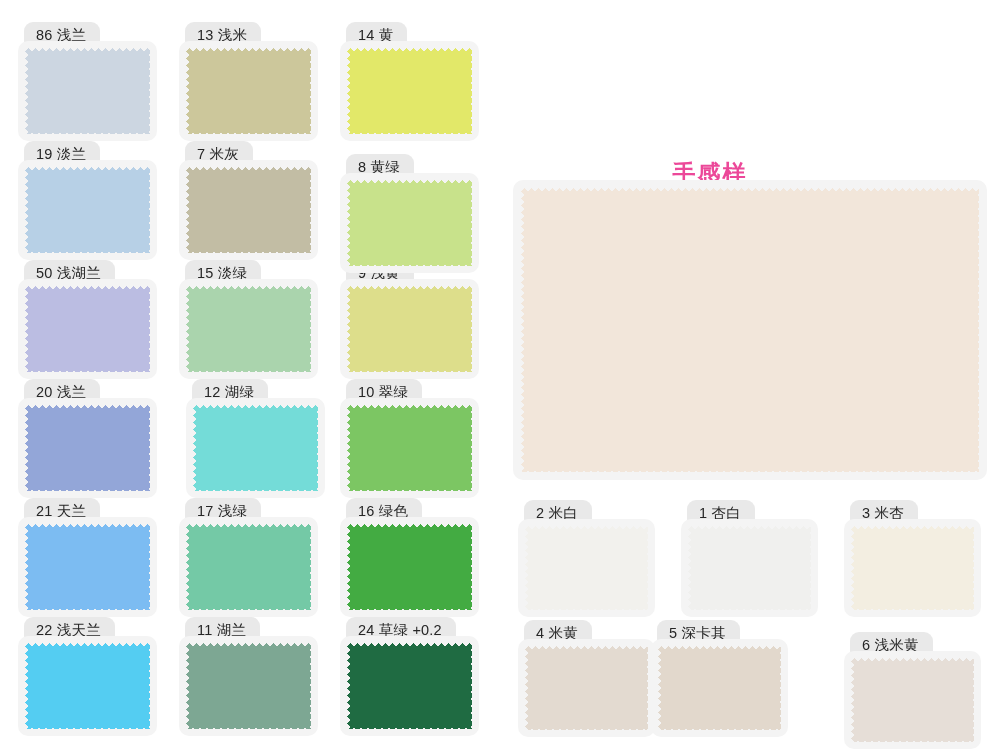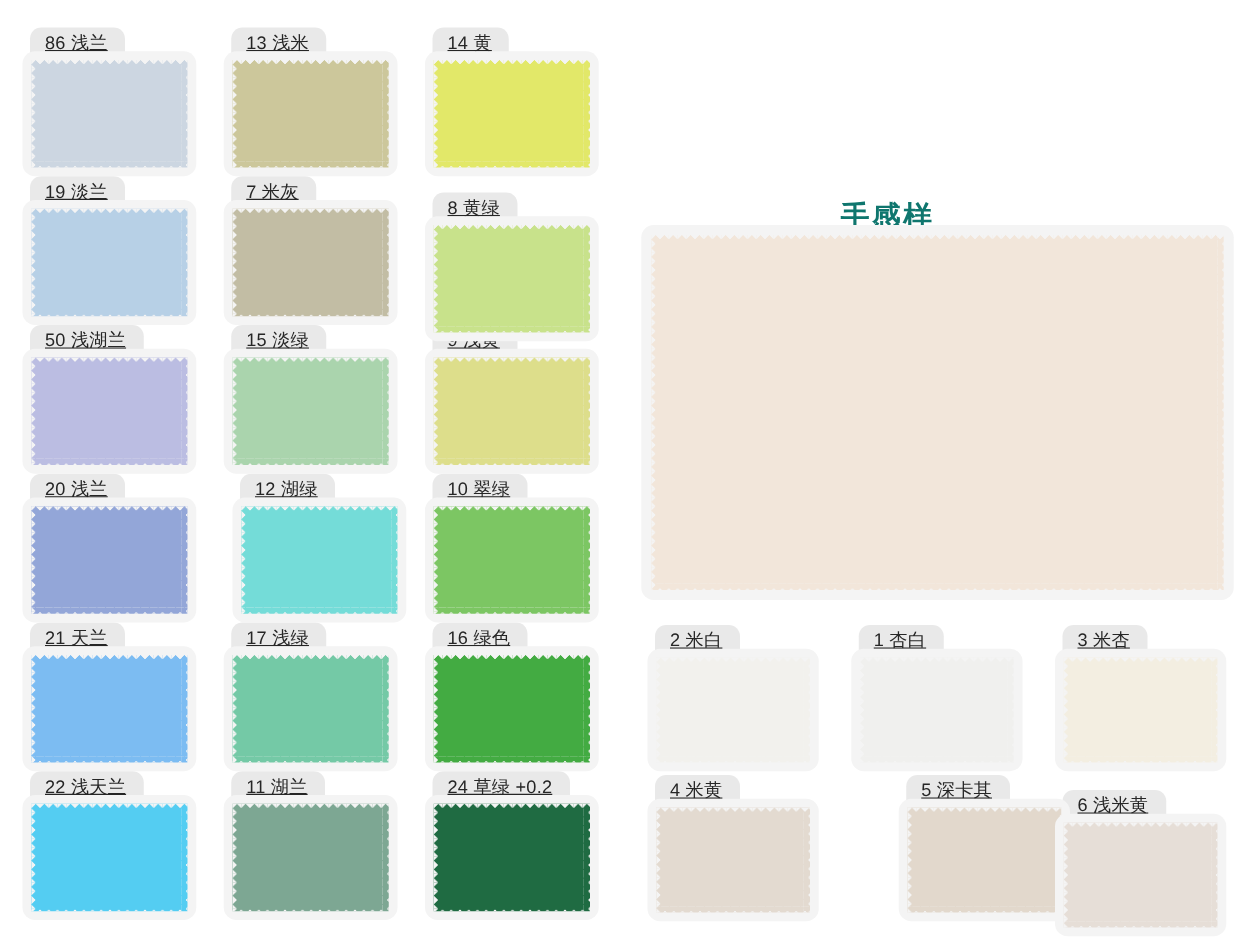--- a/index.html
+++ b/index.html
@@ -35,21 +35,20 @@
     line-height: 26px;
     padding: 0 14px 0 12px;
     background: #e9e9e9;
     border-radius: 9px 9px 0 0;
     color: #262626;
     font-size: 14.5px;
     letter-spacing: 0.2px;
     white-space: nowrap;
     z-index: 1;
     box-sizing: border-box;
-    text-decoration: underline;
   }
 
   
   .card {
     position: absolute;
     left: 0;
     top: 19px;
     background: #f4f4f4;
     border-radius: 10px;
     box-sizing: border-box;
@@ -103,21 +102,21 @@
       linear-gradient(225deg, #f4f4f4 25%, transparent 25%),
       linear-gradient(315deg, #f4f4f4 25%, transparent 25%);
     background-size: 7px 7px;
   }
 
   
   #feel-title {
     position: absolute;
     font-size: 23px;
     font-weight: bold;
-    color: #0f766e;
+    color: #ec4899;
     letter-spacing: 2px;
     white-space: nowrap;
   }
   #feel-card {
     position: absolute;
     background: #f4f4f4;
     border-radius: 10px;
     padding: 8px;
     box-sizing: border-box;
   }
@@ -399,21 +398,21 @@
         <div class="card" style="width: 137px; height: 98px;">
           <div class="chip">
             <div class="fill" style="background: rgb(227, 218, 208);"></div>
             <div class="zz zz-top"></div>
             <div class="zz zz-bot"></div>
             <div class="zz zz-left"></div>
             <div class="zz zz-right"></div>
           </div>
         </div>
       </div>
-      <div class="swatch" style="left: 719px; top: 620px; width: 137px; height: 117px;">
+      <div class="swatch" style="left: 651px; top: 620px; width: 137px; height: 117px;">
         <div class="tab">5 深卡其</div>
         <div class="card" style="width: 137px; height: 98px;">
           <div class="chip">
             <div class="fill" style="background: rgb(226, 216, 204);"></div>
             <div class="zz zz-top"></div>
             <div class="zz zz-bot"></div>
             <div class="zz zz-left"></div>
             <div class="zz zz-right"></div>
           </div>
         </div>

